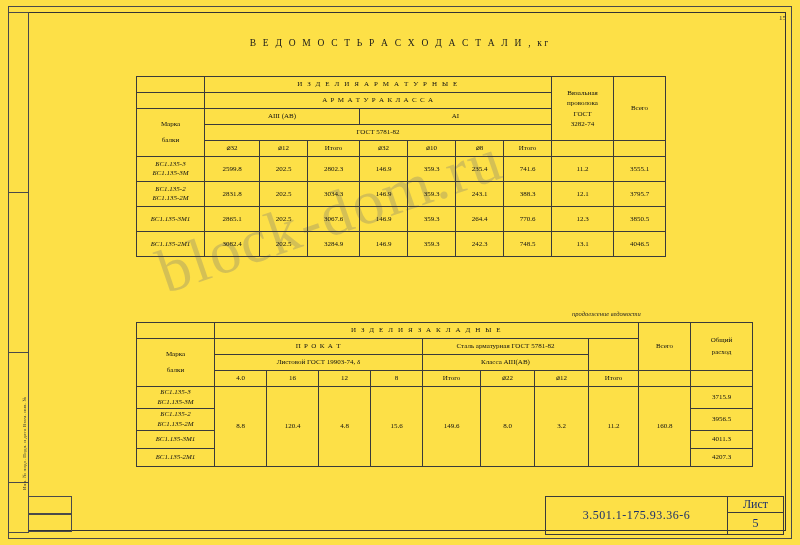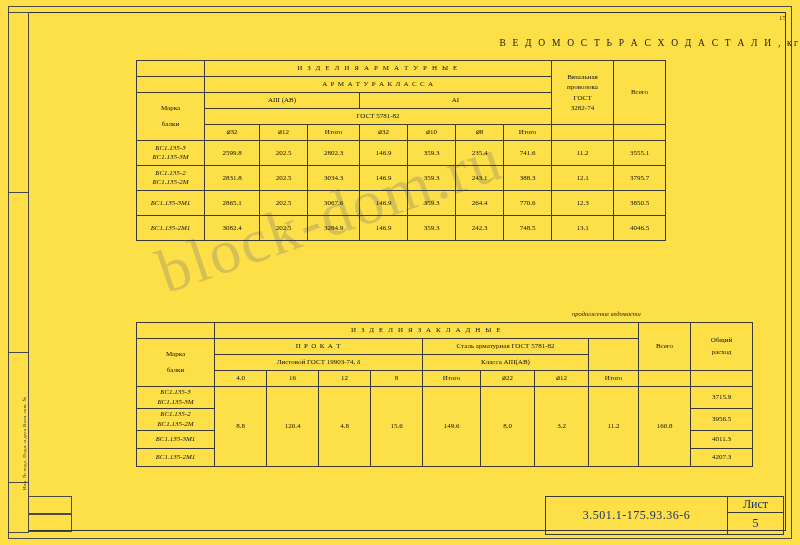--- a/index.html
+++ b/index.html
@@ -35,21 +35,21 @@
     transform-origin:left top;
     white-space:nowrap;
     font-size:5px;
     letter-spacing:.2px;
     color:#333;
   }
   .page-num-top{
     position:absolute;right:14px;top:14px;font-size:7px;color:#333;
   }
   .title{
-    position:absolute;top:38px;left:0;right:0;text-align:right;
+    position:absolute;top:38px;left:0;right:0;text-align:center;
     font-size:9.5px;letter-spacing:2.2px;color:#1a1a1a;
   }
 
   
   table.tbl{
     border-collapse:collapse;
     position:absolute;
     font-size:7px;
     background:transparent;
     color:#111;
@@ -116,21 +116,21 @@
   <div class="vstamp" style="top:352px;height:130px;"></div>
   <div class="vstamp" style="top:482px;height:49px;border-bottom:1px solid #4a4a4a;"></div>
   <div class="vtext" style="left:22px;top:490px;">Инв. № подл.    Подп. и дата    Взам. инв. №</div>
 
   <div class="page-num-top">15</div>
 
   <div class="title">В Е Д О М О С Т Ь   Р А С Х О Д А   С Т А Л И , кг</div>
 
   <div class="watermark">block-dom.ru</div>
 
-  <table class="tbl" style="left:136px;top:60px;">
+  <table class="tbl" style="left:136px;top:76px;">
     <colgroup>
       <col style="width:68px">
         <col style="width:55px">
         <col style="width:48px">
         <col style="width:52px">
       <col style="width:48px">
         <col style="width:48px">
         <col style="width:48px">
         <col style="width:48px">
       <col style="width:62px">

